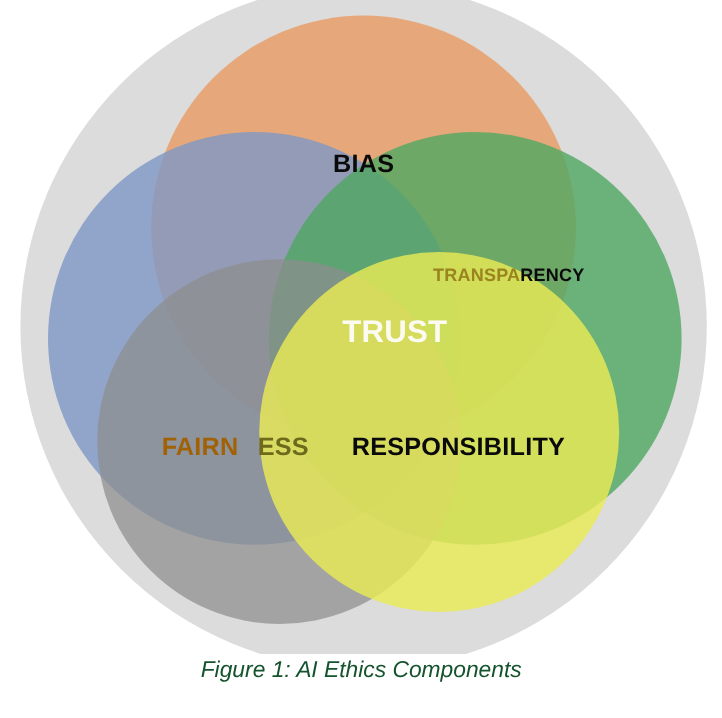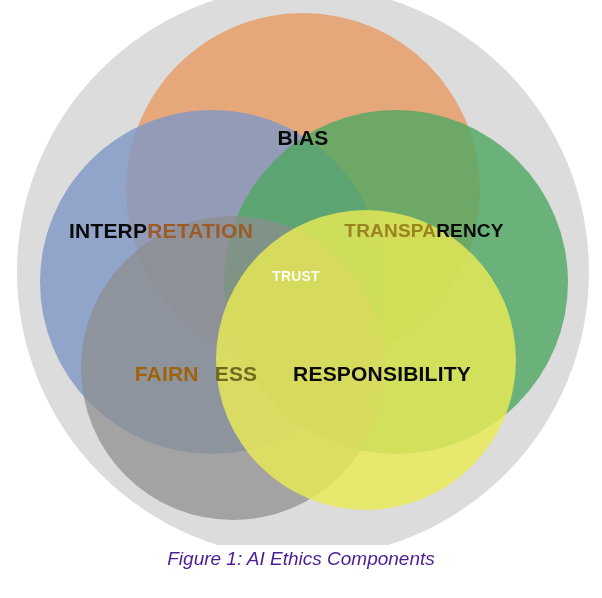--- a/index.html
+++ b/index.html
@@ -38,56 +38,55 @@
     font-family: "Liberation Sans", sans-serif;
     font-weight: bold;
     letter-spacing: 0.2px;
     transform: translate(-50%, -50%);
     pointer-events: none;
     line-height: 1;
   }
   .label .seg { display: inline; }
   #label-bias            { left: 303px; top: 137px; font-size: 21px; }
   #label-interpretation  { left: 161px; top: 230px; font-size: 21px; }
-  #label-transparency    { left: 424px; top: 230px; font-size: 19px; }
-  #label-trust           { left: 296px; top: 276px; font-size: 14px; }
+  #label-transparency    { left: 424px; top: 230px; font-size: 15px; }
+  #label-trust           { left: 329px; top: 276px; font-size: 26px; }
   #label-fairness        { left: 196px; top: 373px; font-size: 21px; }
   #label-responsibility  { left: 382px; top: 373px; font-size: 21px; }
   #label-ethical         { left: 312px; top: 523px; font-size: 21px; }
   #caption {
     position: absolute;
     left: 0;
     top: 548px;
     width: 602px;
     text-align: center;
     font-family: "Liberation Sans", sans-serif;
     font-style: italic;
     font-size: 19px;
-    color: #4c1d95;
+    color: #14532d;
   }
 </style>
 </head>
 <body>
 
 <div id="figure-root">
 
   <div id="venn-stage">
 
     <svg id="venn-svg" width="602" height="545" viewBox="0 0 602 545">
       <circle id="c-outer" cx="303" cy="272" r="286" fill="#dcdcdc"></circle>
       <circle id="c-bias" cx="303" cy="190" r="177" fill="#e8a06a" fill-opacity="0.86"></circle>
       <circle id="c-interpretation" cx="212" cy="282" r="172" fill="#7e97c6" fill-opacity="0.8"></circle>
       <circle id="c-transparency" cx="396" cy="282" r="172" fill="#4fa862" fill-opacity="0.8"></circle>
       <circle id="c-ethical" cx="233" cy="368" r="152" fill="#8d8d8d" fill-opacity="0.72"></circle>
       <circle id="c-responsibility" cx="366" cy="360" r="150" fill="#e9ea55" fill-opacity="0.82"></circle>
     </svg>
 
     <div class="label" id="label-bias"><span class="seg" style="color: rgb(10, 10, 10);">BIAS</span></div>
 
-    <div class="label" id="label-interpretation"><span class="seg" style="color: rgb(10, 10, 10);">INTERP</span><span class="seg" style="color: rgb(156, 91, 41);">RETATION</span></div>
 
     <div class="label" id="label-transparency"><span class="seg" style="color: rgb(154, 132, 32);">TRANSPA</span><span class="seg" style="color: rgb(10, 10, 10);">RENCY</span></div>
 
     <div class="label" id="label-trust"><span class="seg" style="color: rgb(251, 251, 242);">TRUST</span></div>
 
     <div class="label" id="label-fairness"><span class="seg" style="color: #a16207;">FAIRN</span><span class="seg" style="color: rgb(109, 106, 28); margin-left: 16px;">ESS</span></div>
 
     <div class="label" id="label-responsibility"><span class="seg" style="color: rgb(10, 10, 10);">RESPONSIBILITY</span></div>
 
 

